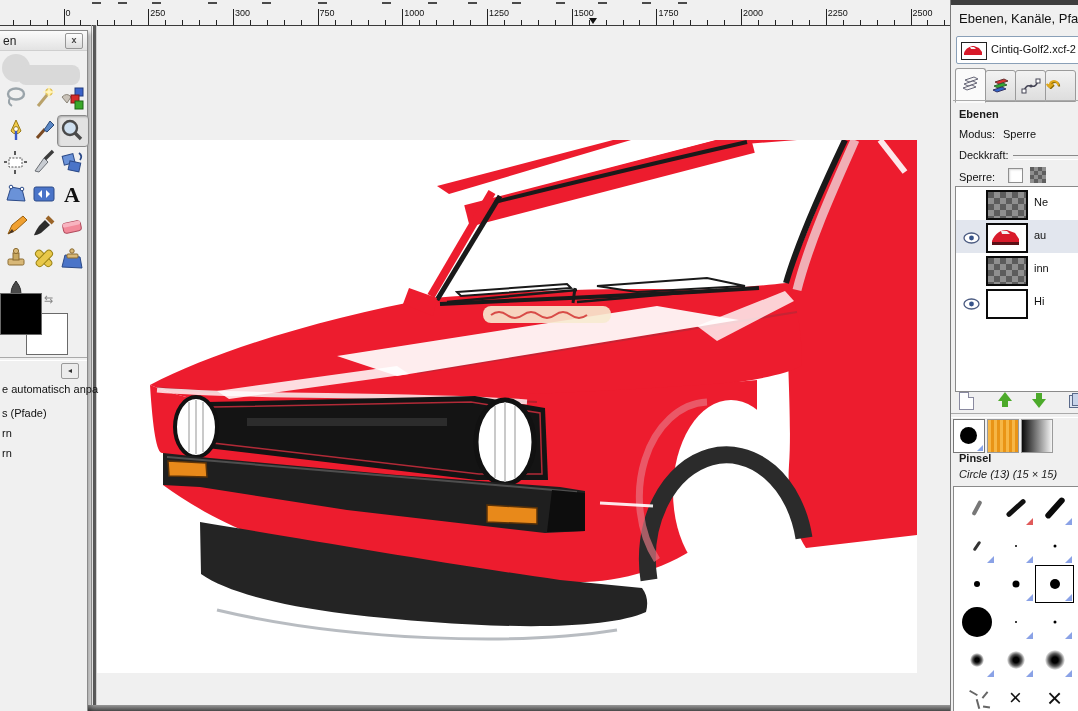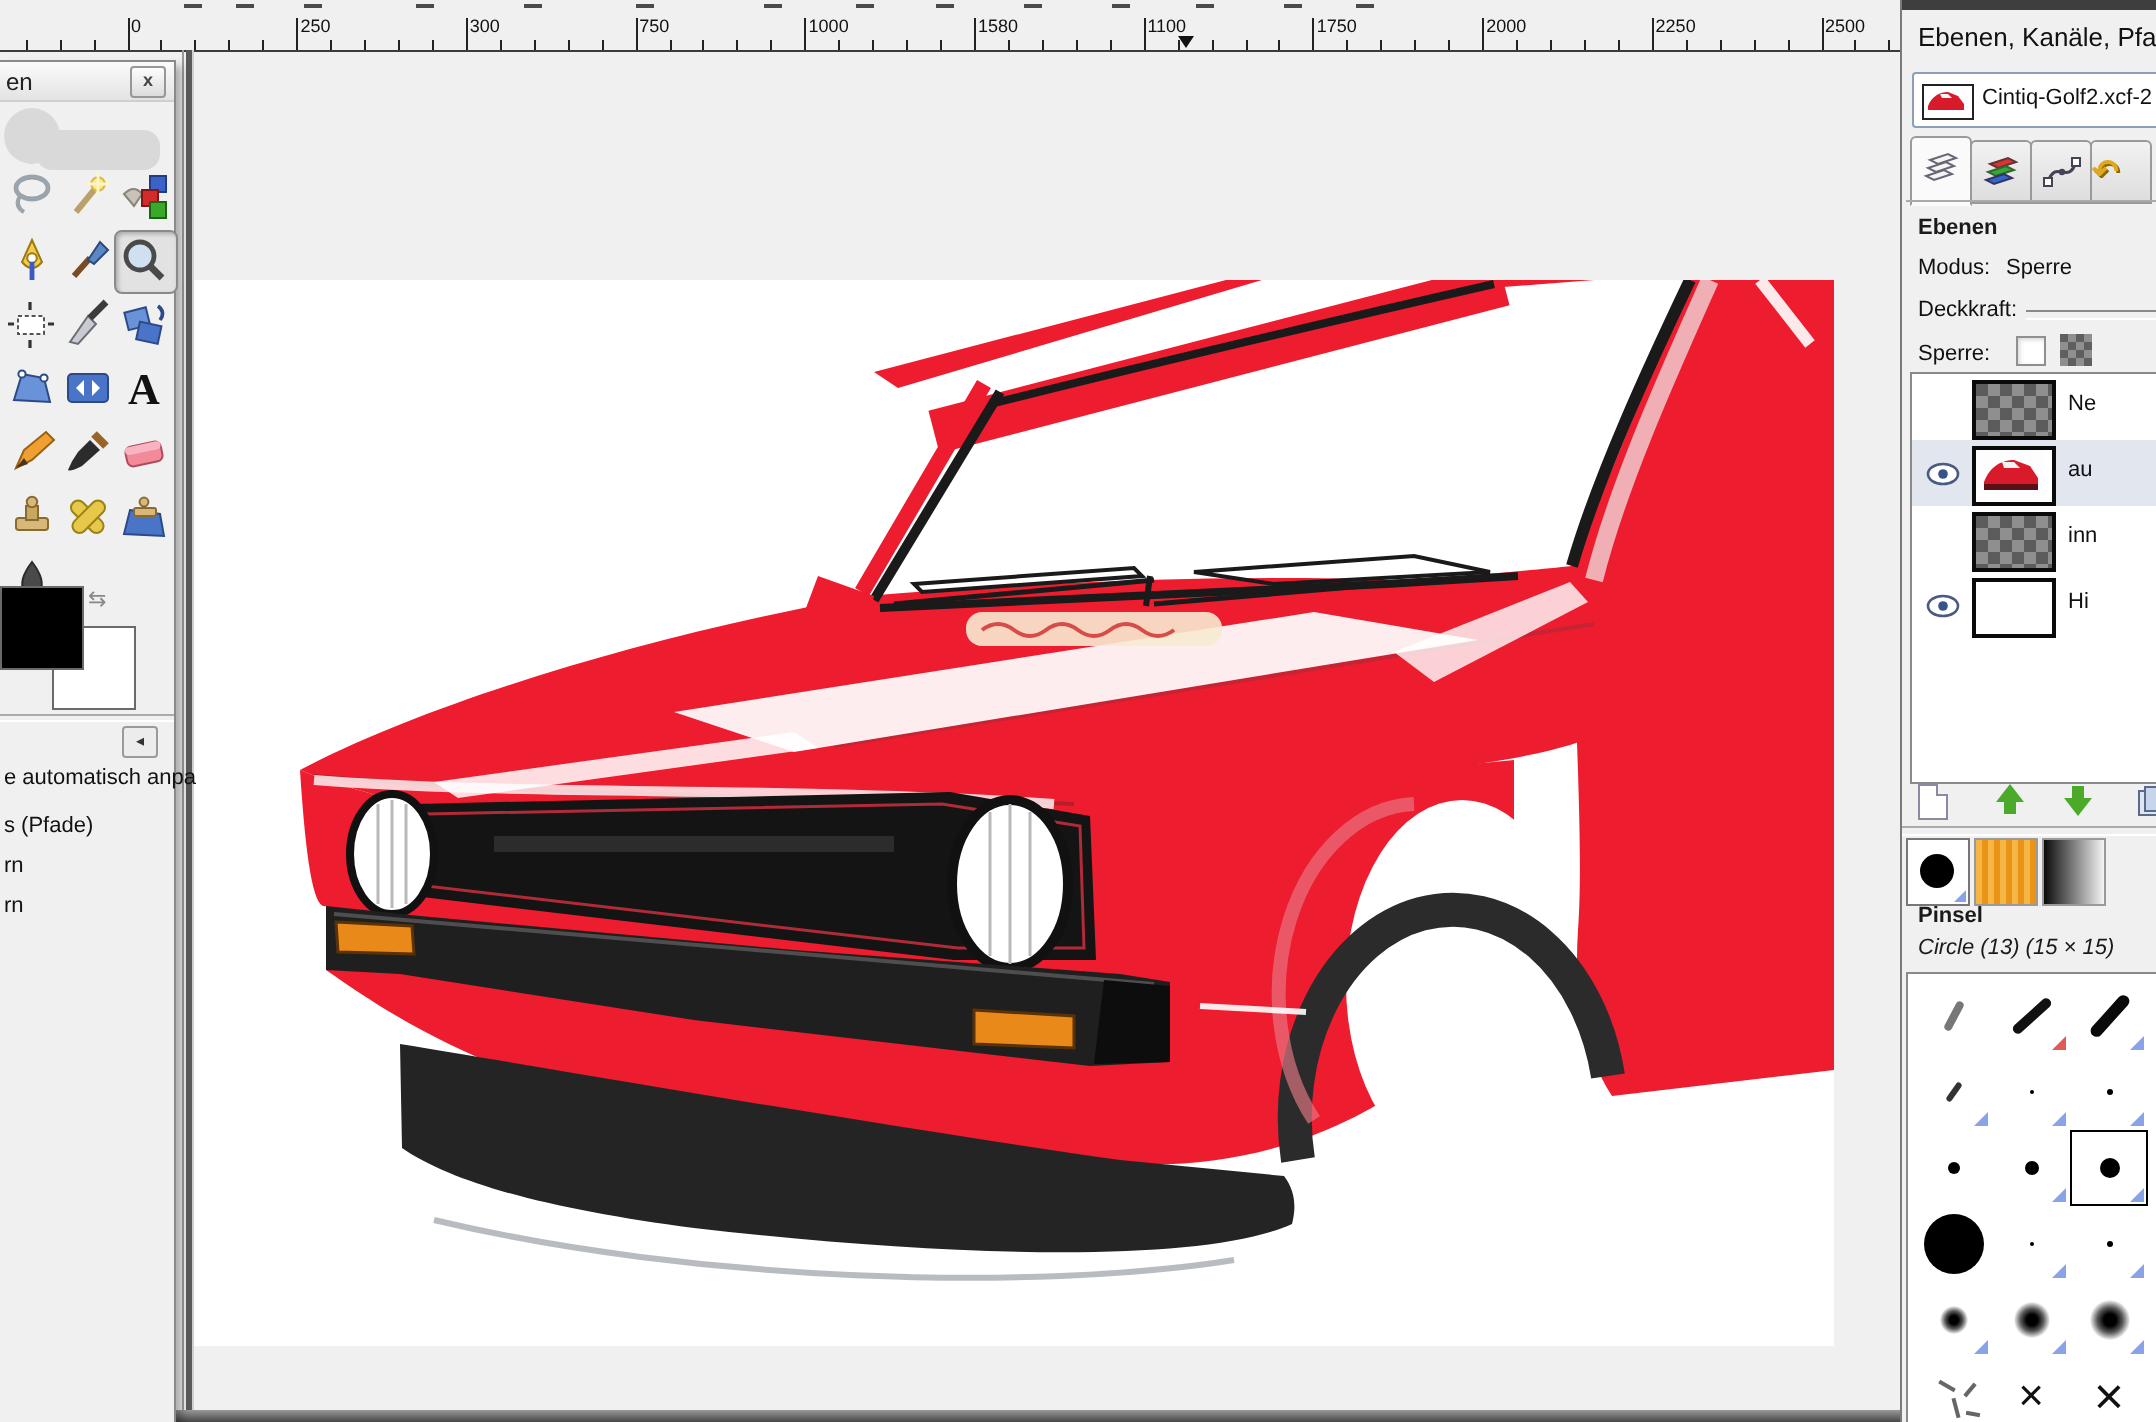--- a/index.html
+++ b/index.html
@@ -158,27 +158,27 @@
       <span class="tick" style="left: 334.54px; top: 15px; height: 5px;"></span>
       <span class="tick" style="left: 351.48px; top: 15px; height: 5px;"></span>
       <span class="tick" style="left: 368.42px; top: 15px; height: 5px;"></span>
       <span class="tick" style="left: 385.36px; top: 15px; height: 5px;"></span>
       <span class="lbl" style="left: 404.3px;">1000</span>
       <span class="tick" style="left: 402.3px; top: 4px; height: 16px;"></span>
       <span class="tick" style="left: 419.24px; top: 15px; height: 5px;"></span>
       <span class="tick" style="left: 436.18px; top: 15px; height: 5px;"></span>
       <span class="tick" style="left: 453.12px; top: 15px; height: 5px;"></span>
       <span class="tick" style="left: 470.06px; top: 15px; height: 5px;"></span>
-      <span class="lbl" style="left: 489px;">1580</span>
+      <span class="lbl" style="left: 489px;">1250</span>
       <span class="tick" style="left: 487px; top: 4px; height: 16px;"></span>
       <span class="tick" style="left: 503.94px; top: 15px; height: 5px;"></span>
       <span class="tick" style="left: 520.88px; top: 15px; height: 5px;"></span>
       <span class="tick" style="left: 537.82px; top: 15px; height: 5px;"></span>
       <span class="tick" style="left: 554.76px; top: 15px; height: 5px;"></span>
-      <span class="lbl" style="left: 573.7px;">1100</span>
+      <span class="lbl" style="left: 573.7px;">1500</span>
       <span class="tick" style="left: 571.7px; top: 4px; height: 16px;"></span>
       <span class="tick" style="left: 588.64px; top: 15px; height: 5px;"></span>
       <span class="tick" style="left: 605.58px; top: 15px; height: 5px;"></span>
       <span class="tick" style="left: 622.52px; top: 15px; height: 5px;"></span>
       <span class="tick" style="left: 639.46px; top: 15px; height: 5px;"></span>
       <span class="lbl" style="left: 658.4px;">1750</span>
       <span class="tick" style="left: 656.4px; top: 4px; height: 16px;"></span>
       <span class="tick" style="left: 673.34px; top: 15px; height: 5px;"></span>
       <span class="tick" style="left: 690.28px; top: 15px; height: 5px;"></span>
       <span class="tick" style="left: 707.22px; top: 15px; height: 5px;"></span>

